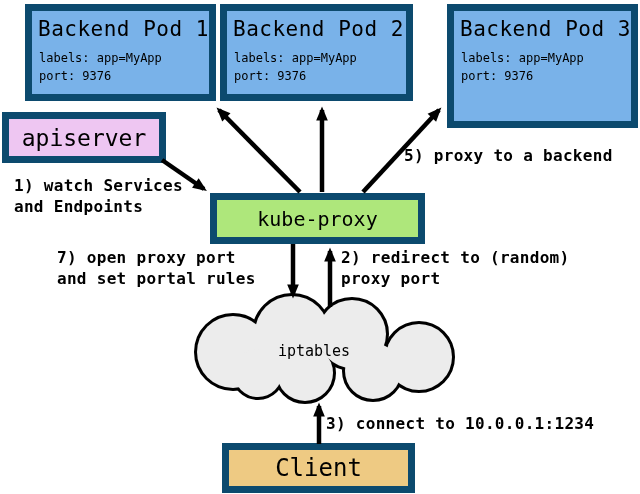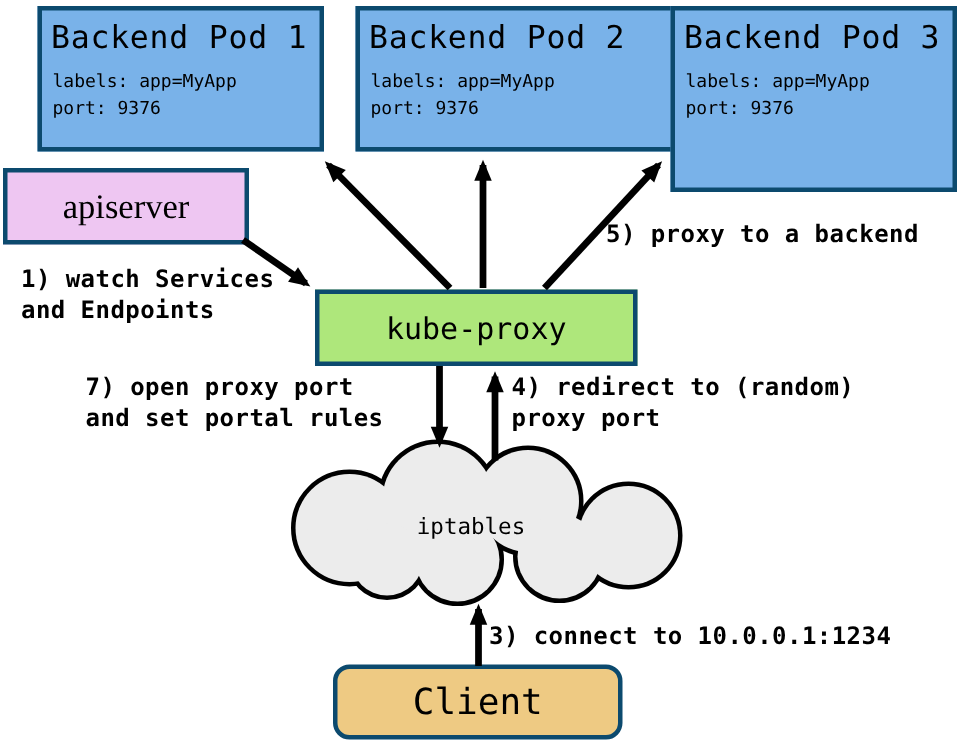--- a/index.html
+++ b/index.html
@@ -8,21 +8,21 @@
     width: 640px;
     height: 494px;
     background: #ffffff;
     overflow: hidden;
     font-family: "DejaVu Sans Mono", monospace;
     color: #000;
   }
   .box {
     position: absolute;
     box-sizing: border-box;
-    border: 3px solid #0c4a6e;
+    border: 7px solid #0c4a6e;
     z-index: 2;
   }
   .pod { background: #79b2e9; }
   .pod .pod-title {
     font-size: 21px;
     line-height: 1;
     margin: 8px 0 0 6px;
     letter-spacing: 0.5px;
     white-space: nowrap;
   }
@@ -32,21 +32,21 @@
     margin: 12px 0 0 7px;
     white-space: nowrap;
   }
   .pod .pod-line + .pod-line { margin-top: 6px; }
 
   .centerbox {
     display: flex;
     align-items: center;
     justify-content: center;
   }
-  .apiserver { background: #eec6f2; font-size: 23px; font-family: Liberation Serif, serif; }
+  .apiserver { background: #eec6f2; font-size: 23px; }
   .kubeproxy { background: #aee77b; font-size: 20px; }
   .client    { background: #eeca83; font-size: 24px; }
 
   .steplabel {
     position: absolute;
     font-size: 16px;
     font-weight: bold;
     line-height: 21px;
     letter-spacing: 0.3px;
     white-space: pre-line;
@@ -63,25 +63,25 @@
     z-index: 6;
   }
   #arrow-layer {
     position: absolute;
     left: 0; top: 0;
     z-index: 5;
     pointer-events: none;
   }
   
   #pod1 { left: 25px;  top: 4px; width: 191px; height: 97px; }
-  #pod2 { left: 237px; top: 4px; width: 216px; height: 97px; }
+  #pod2 { left: 220px; top: 4px; width: 193px; height: 97px; }
   #pod3 { left: 447px; top: 4px; width: 191px; height: 124px; }
   #apiserver-box  { left: 2px;   top: 112px; width: 164px; height: 51px; }
   #kube-proxy-box { left: 210px; top: 193px; width: 215px; height: 51px; }
-  #client-box     { left: 222px; top: 443px; width: 193px; height: 50px; border-radius: 11px; }
+  #client-box     { left: 222px; top: 443px; width: 193px; height: 50px; }
   #step1-label { left: 14px;  top: 175px; }
   #step2-label { left: 57px;  top: 247px; }
   #step3-label { left: 326px; top: 413px; }
   #step4-label { left: 341px; top: 247px; }
   #step5-label { left: 404px; top: 145px; }
 </style>
 </head>
 <body>
 
 <div class="canvas">
@@ -112,21 +112,21 @@
 
   <div class="box centerbox client" id="client-box">
     <span>Client</span>
   </div>
 
   <div class="steplabel" id="step1-label">1) watch Services
 and Endpoints</div>
   <div class="steplabel" id="step2-label">7) open proxy port
 and set portal rules</div>
   <div class="steplabel" id="step3-label">3) connect to 10.0.0.1:1234</div>
-  <div class="steplabel" id="step4-label">4) redirect to (random)
+  <div class="steplabel" id="step4-label">2) redirect to (random)
 proxy port</div>
   <div class="steplabel" id="step5-label">5) proxy to a backend</div>
 
   <div id="iptables-label">iptables</div>
 
   <svg id="arrow-layer" width="640" height="494" viewBox="0 0 640 494">
     <defs>
       <marker id="ah" viewBox="0 0 12 12" refX="9" refY="6" markerWidth="17" markerHeight="14" orient="auto" markerUnits="userSpaceOnUse">
         <path d="M0,1 L12,6 L0,11 Z" fill="#000"></path>
       </marker>

